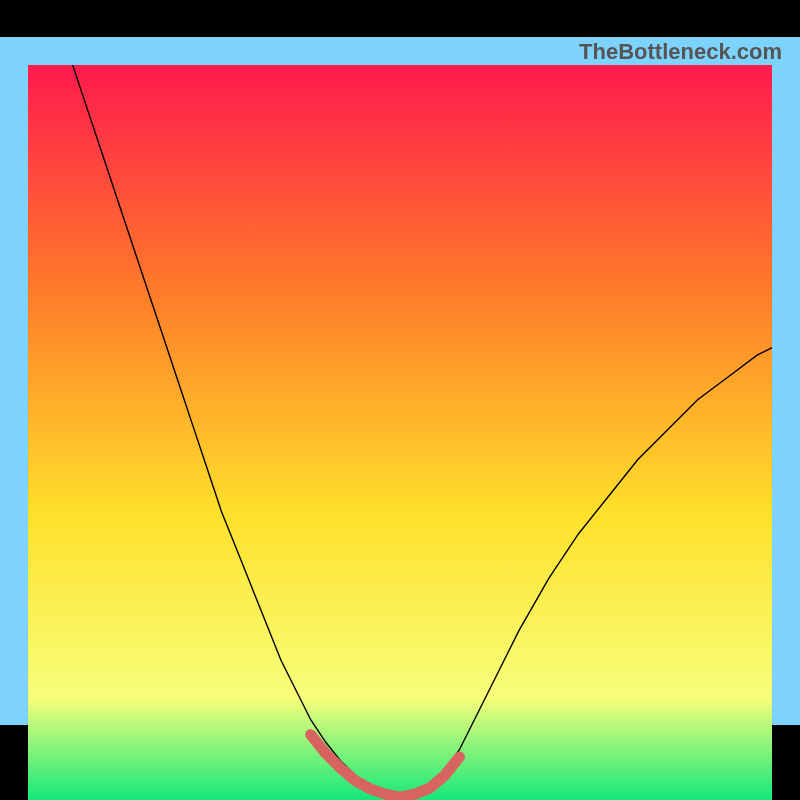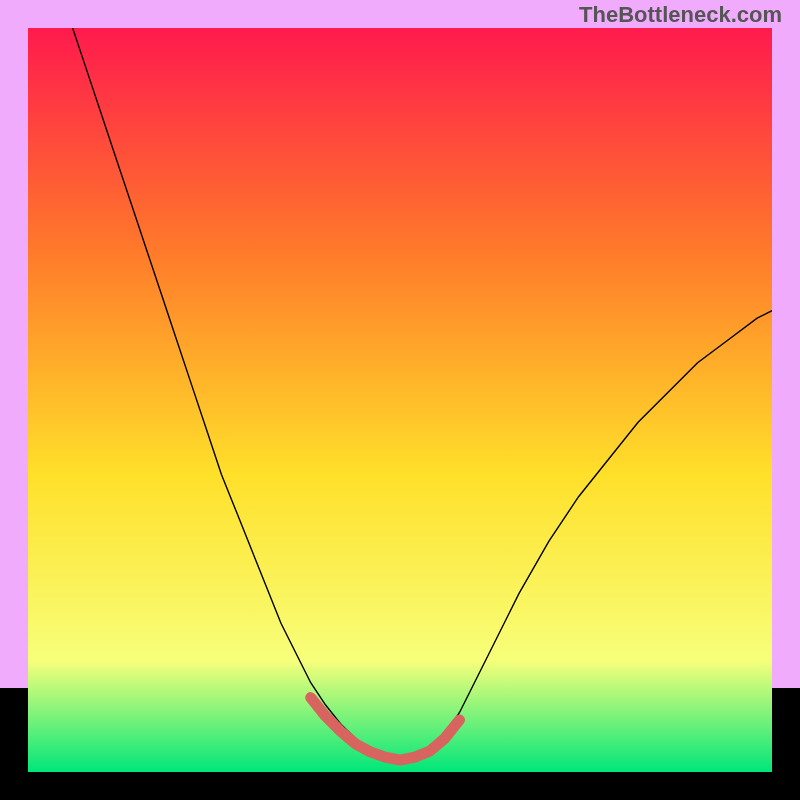--- a/index.html
+++ b/index.html
@@ -8,21 +8,22 @@
     width: 800px;
     height: 800px;
     background: #000;
     overflow: hidden;
     font-family: Arial, Helvetica, sans-serif;
   }
   .container {
     position: relative;
     width: 800px;
     height: 688px;
-    background: #f0abfc;
+    background: #7dd3fc;
+    margin-top: 37px;
   }
   .watermark {
     position: absolute;
     top: 2px;
     right: 18px;
     color: #555;
     font-size: 22px;
     font-weight: bold;
     letter-spacing: 0px;
     z-index: 10;

